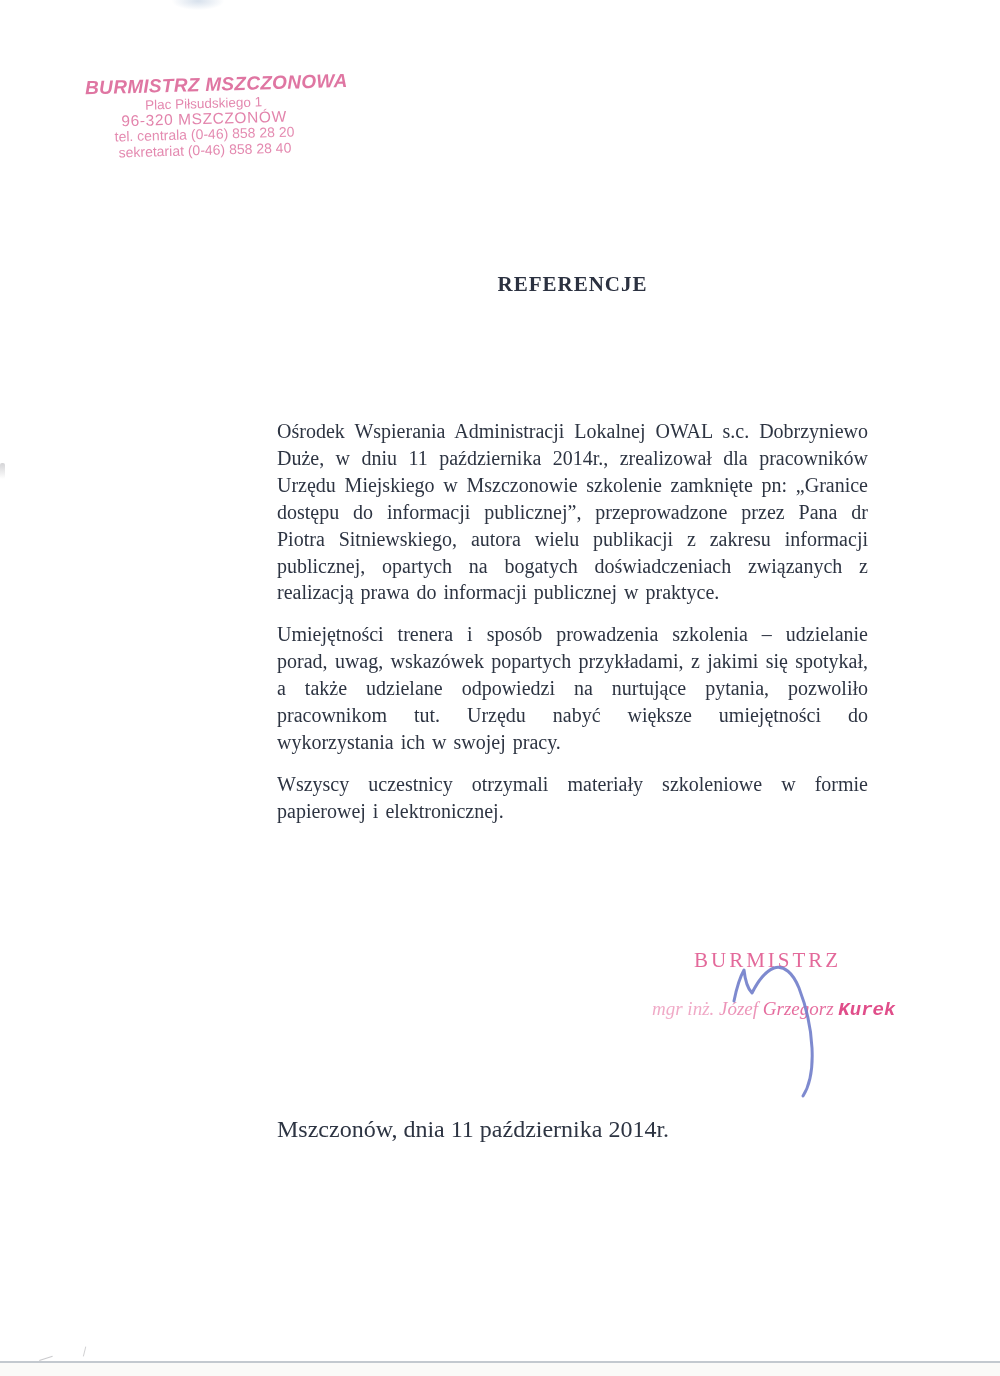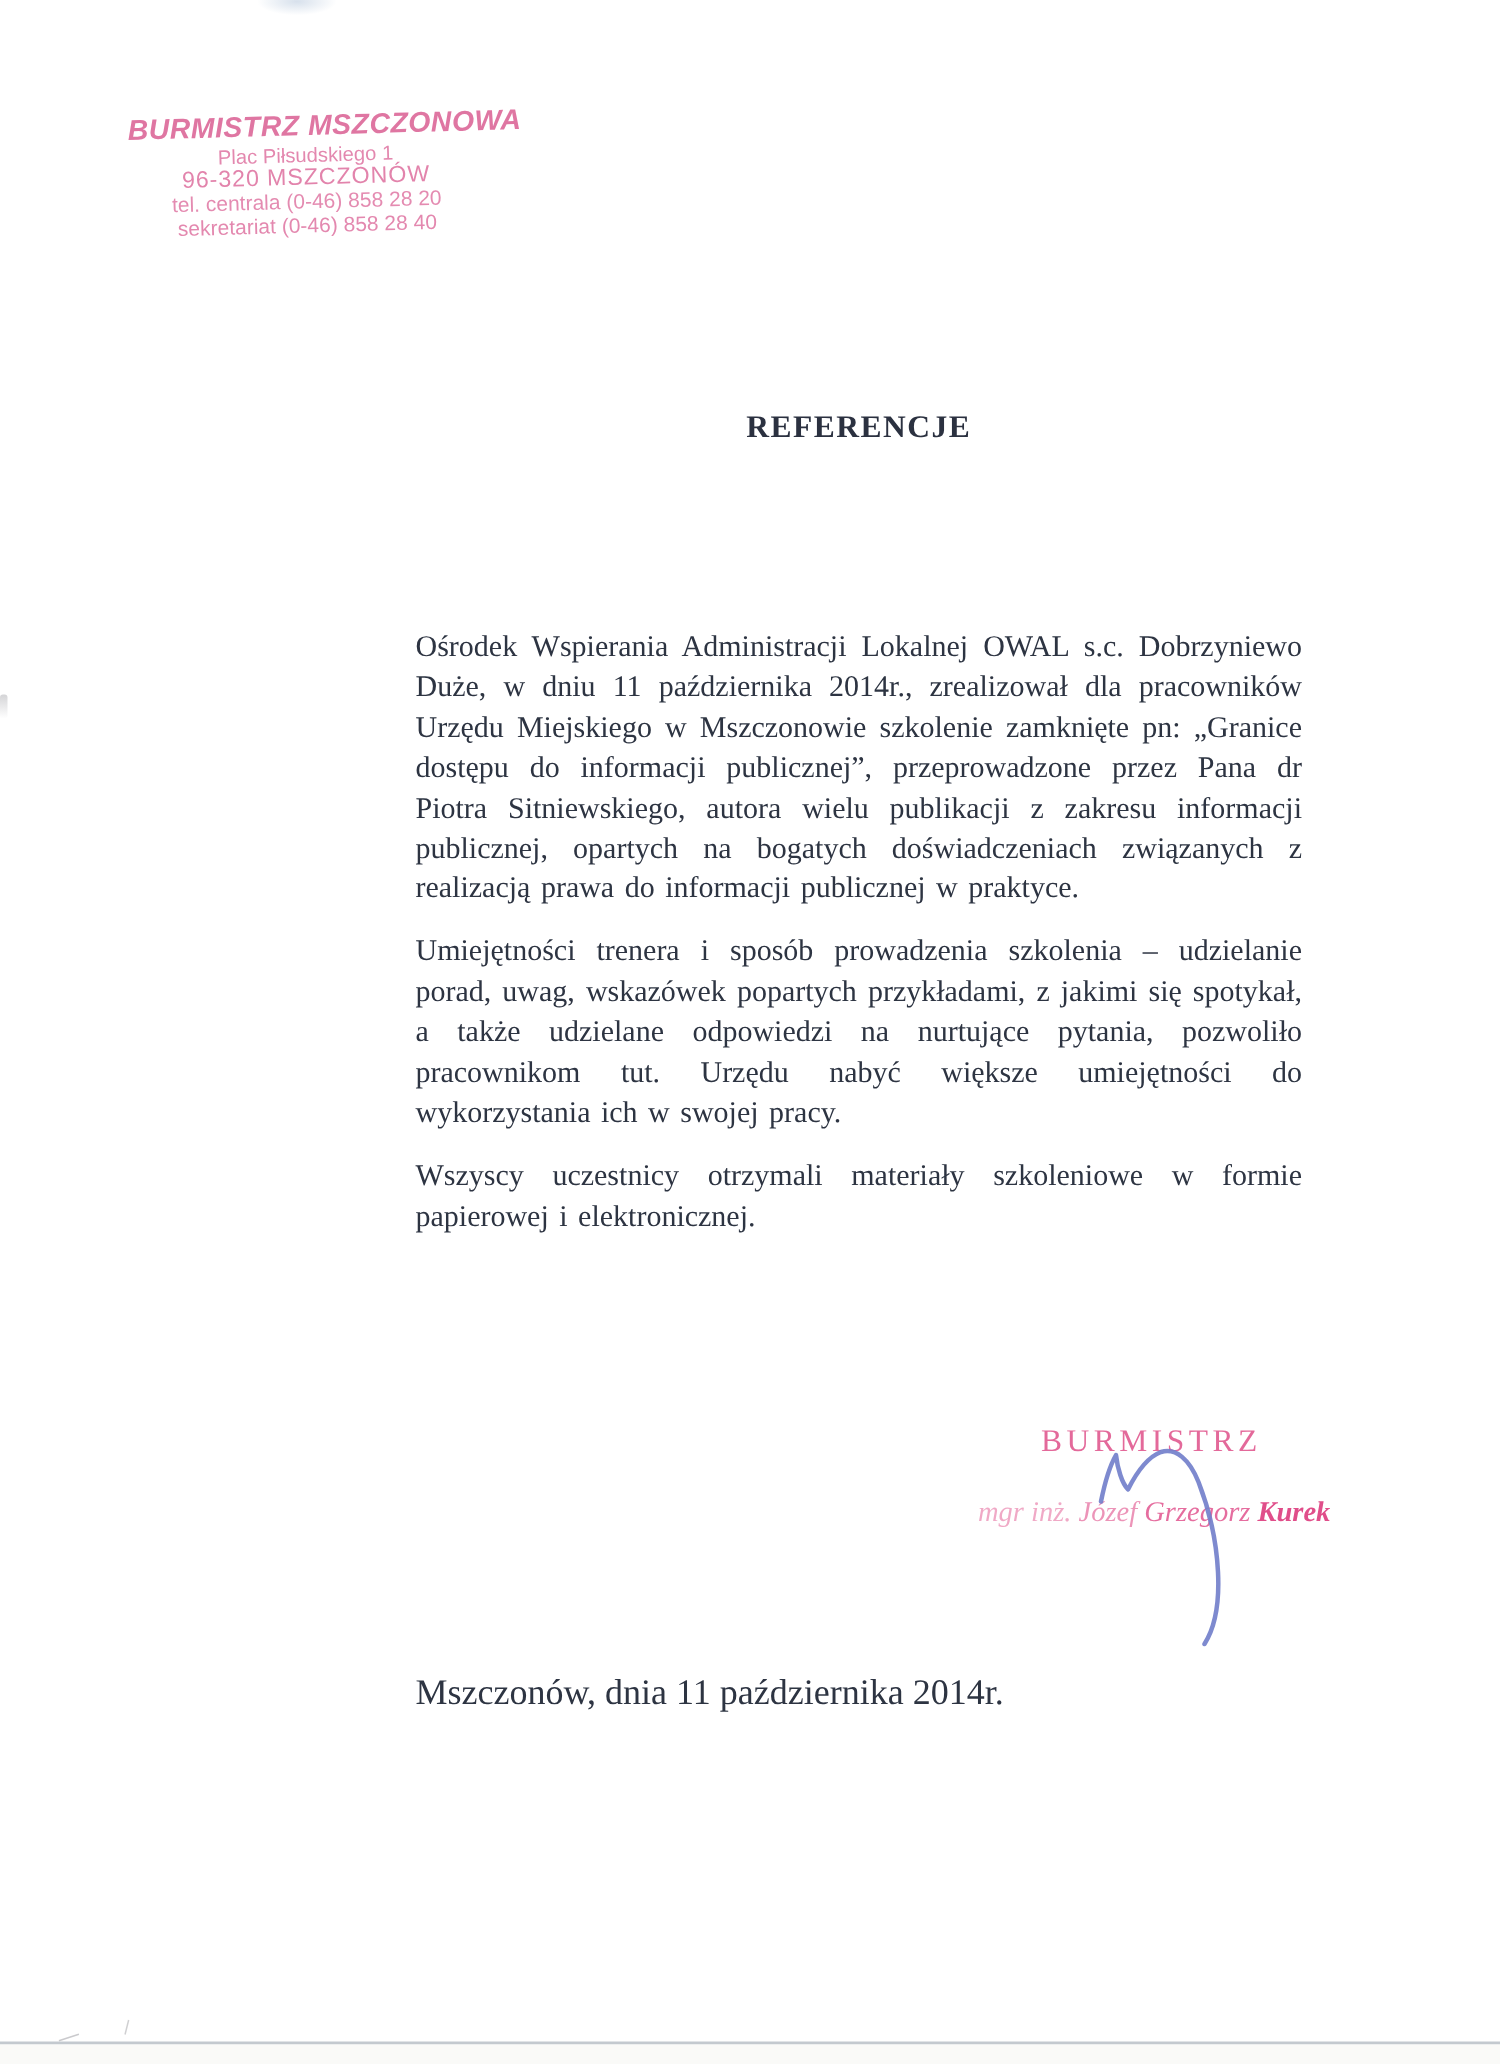--- a/index.html
+++ b/index.html
@@ -76,21 +76,21 @@
     left: 652px; top: 998px;
     font-size: 19px;
     font-style: italic;
     color: #e04e8a;
     white-space: nowrap;
     user-select: none;
   }
   .mayor-name-stamp .np { opacity: .48; text-align: right; }
   .mayor-name-stamp .nf { opacity: .60; }
   .mayor-name-stamp .nm { opacity: .82; }
-  .mayor-name-stamp .nl { opacity: 1; font-weight: bold; }
+  .mayor-name-stamp .nl { opacity: 1; font-weight: bold; font-family: Liberation Mono, monospace; }
 
   .signature-svg {
     position: absolute;
     left: 718px; top: 952px;
     width: 104px; height: 152px;
   }
 
   
   .date-line {
     position: absolute;

